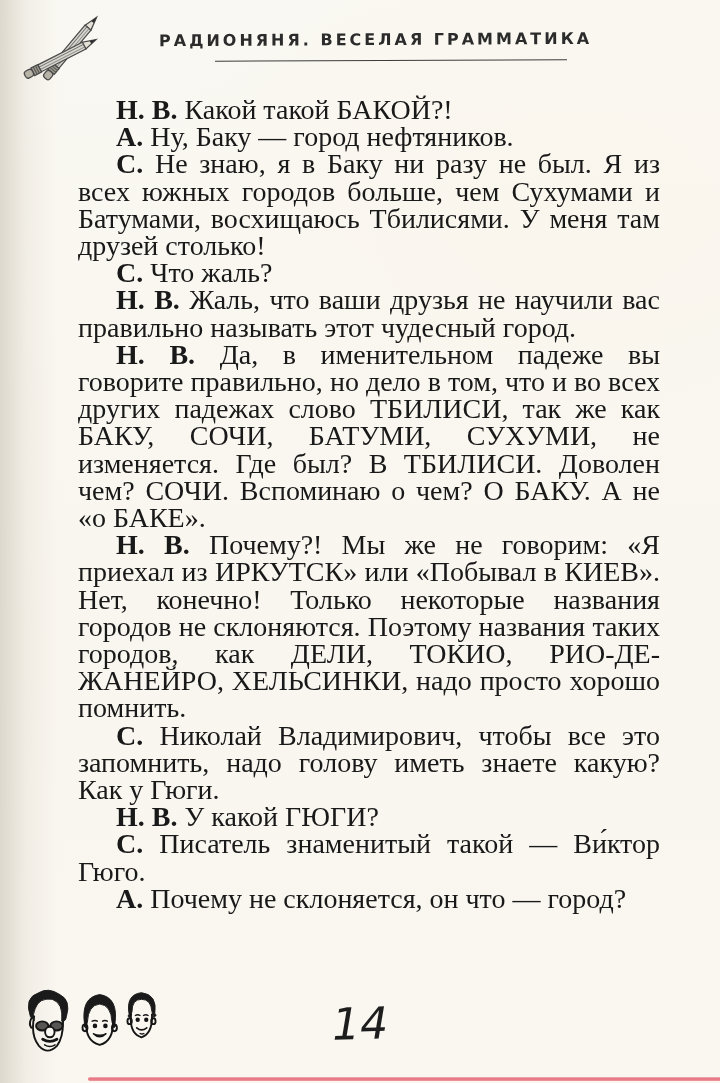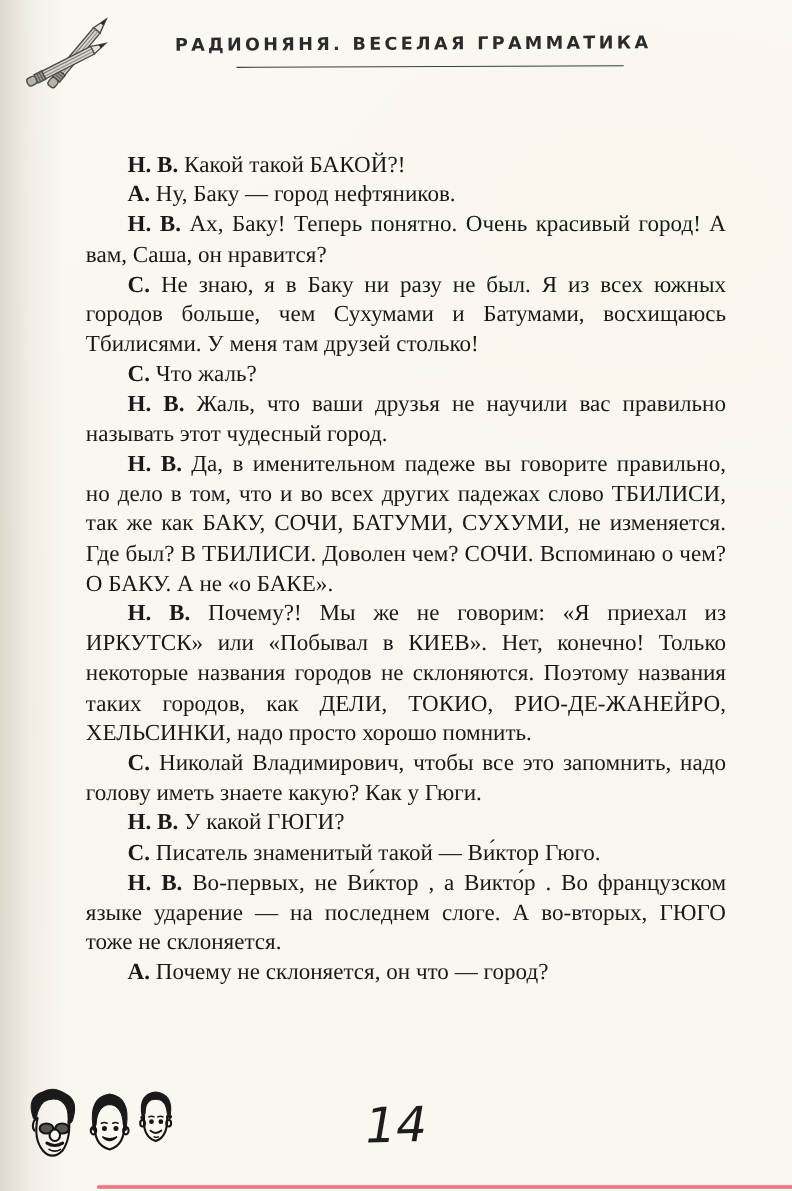--- a/index.html
+++ b/index.html
@@ -32,23 +32,22 @@
   }
   .header-underline{
     position:absolute;left:215px;top:60px;width:352px;height:0;
     border-top:1.6px solid #3c3c3c;transform:rotate(-.25deg);
   }
   
   .pencils{position:absolute;left:16px;top:4px;}
   
   .text-block{
     position:absolute;left:78px;right:60px;top:96px;
-    font-size:21px;line-height:27.2px;text-align:justify;
+    font-size:28px;line-height:27.2px;text-align:justify;
     color:#191919;
-    margin-top:40px;
   }
   .text-block p{margin:0;text-indent:38px;}
   .text-block b{font-weight:700;}
   
   .faces{position:absolute;left:18px;top:986px;}
   .page-number{
     position:absolute;left:0;top:998px;width:100%;text-align:center;
     font-family:"DejaVu Sans","Liberation Sans",sans-serif;
     font-style:italic;font-size:44px;font-weight:500;color:#1d1d1d;
     transform:rotate(-1.5deg);
@@ -89,30 +88,28 @@
   </svg>
 
   <div class="running-header">
     <span class="title">РАДИОНЯНЯ. ВЕСЕЛАЯ ГРАММАТИКА</span>
   </div>
   <div class="header-underline"></div>
 
   <div class="text-block" id="text-block">
       <p><b>Н. В. </b>Какой такой БАКОЙ?!</p>
       <p><b>А. </b>Ну, Баку — город нефтяников.</p>
-      <p><b>Н. В. </b>Ах, Баку! Теперь понятно. Очень красивый город! А вам, Саша, он нравится?</p>
       <p><b>С. </b>Не знаю, я в Баку ни разу не был. Я из всех южных городов больше, чем Сухумами и Батумами, восхищаюсь Тбилисями. У меня там друзей столько!</p>
       <p><b>С. </b>Что жаль?</p>
       <p><b>Н. В. </b>Жаль, что ваши друзья не научили вас правильно называть этот чудесный город.</p>
       <p><b>Н. В. </b>Да, в именительном падеже вы говорите правильно, но дело в том, что и во всех других падежах слово ТБИЛИСИ, так же как БАКУ, СОЧИ, БАТУМИ, СУХУМИ, не изменяется. Где был? В ТБИЛИСИ. Доволен чем? СОЧИ. Вспоминаю о чем? О БАКУ. А не «о БАКЕ».</p>
       <p><b>Н. В. </b>Почему?! Мы же не говорим: «Я приехал из ИРКУТСК» или «Побывал в КИЕВ». Нет, конечно! Только некоторые названия городов не склоняются. Поэтому названия таких городов, как ДЕЛИ, ТОКИО, РИО-ДЕ-ЖАНЕЙРО, ХЕЛЬСИНКИ, надо просто хорошо помнить.</p>
       <p><b>С. </b>Николай Владимирович, чтобы все это запомнить, надо голову иметь знаете какую? Как у Гюги.</p>
       <p><b>Н. В. </b>У какой ГЮГИ?</p>
       <p><b>С. </b>Писатель знаменитый такой — Ви́ктор Гюго.</p>
-      <p><b>Н. В. </b>Во-первых, не Ви́ктор , а Викто́р . Во французском языке ударение — на последнем слоге. А во-вторых, ГЮГО тоже не склоняется.</p>
       <p><b>А. </b>Почему не склоняется, он что — город?</p>
     </div>
 
   <svg class="faces" width="152" height="76" viewBox="0 0 160 80" aria-hidden="true">
     <g stroke="#151515" fill="none" stroke-width="2" stroke-linecap="round">
 
       <path d="M17 32 Q13 52 22 63 Q31 73 41 63 Q49 52 47 30"></path>
       <path d="M13 32 Q6 12 22 7 Q32 1 44 9 Q56 15 51 32 Q50 38 46 37 Q48 18 36 14 Q22 12 18 24 Q15 30 17 36 Z" fill="#1a1a1a" stroke="#1a1a1a" stroke-width="1"></path>
       <path d="M14 34 Q11 40 14 44"></path>
 

